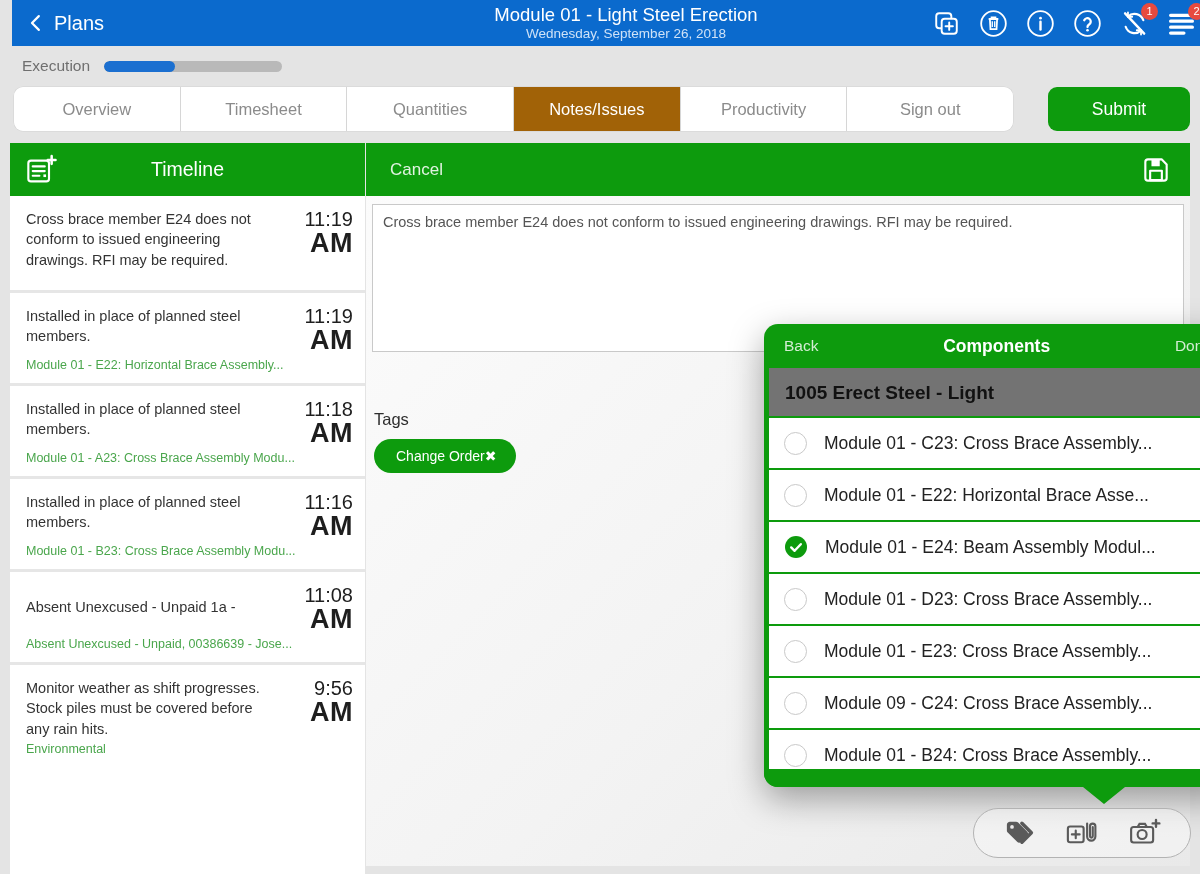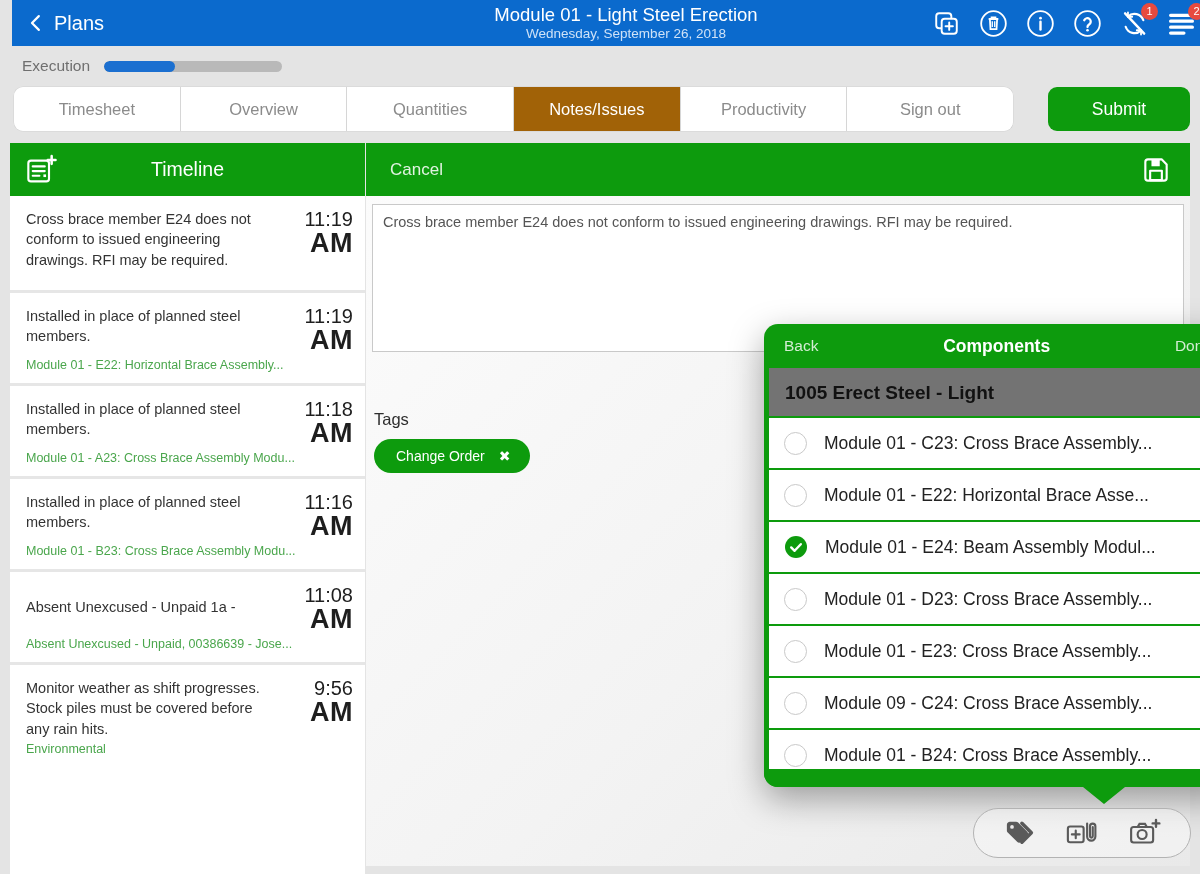--- a/index.html
+++ b/index.html
@@ -49,21 +49,21 @@
   .t-ampm{font-size:27px;font-weight:700;color:#1e1e1e;line-height:1;letter-spacing:0.5px;}
 
   
   .editor-panel{position:absolute;left:366px;top:143px;width:824px;height:723px;background:linear-gradient(135deg,#fcfcfc 0%,#f3f3f3 55%,#e9e9e9 100%);}
   .editor-header{height:53px;background:#0d9b0d;display:flex;align-items:center;justify-content:space-between;padding:0 18px 0 24px;}
   .cancel-label{color:rgba(255,255,255,0.88);font-size:17px;font-weight:300;cursor:pointer;}
   .save-btn{width:32px;height:32px;color:#fff;cursor:pointer;}
   .save-btn svg{width:32px;height:32px;}
   .note-area{display:block;box-sizing:border-box;margin:8px 6px 0 6px;width:812px;height:148px;background:#fff;border:1px solid #c9c9c9;resize:none;font-family:"Liberation Sans","DejaVu Sans",sans-serif;font-size:14.5px;color:#555;padding:9px 10px;outline:none;}
   .tags-label{margin:58px 0 0 8px;font-size:16.5px;color:#2e2e2e;}
-  .tag-chip{margin:10px 0 0 8px;display:inline-flex;align-items:center;gap:14px;background:#0d9b0d;color:#fff;border-radius:18px;padding:9px 20px 9px 22px;cursor:pointer;}
+  .tag-chip{margin:10px 0 0 8px;display:inline-flex;align-items:center;background:#0d9b0d;color:#fff;border-radius:18px;padding:9px 20px 9px 22px;cursor:pointer;}
   .tag-chip-label{font-size:14px;}
   .tag-chip-x{font-size:14px;font-weight:700;}
 
   
   .popover{position:absolute;left:764px;top:324px;width:468px;border-radius:14px;background:#0d9b0d;box-shadow:0 12px 34px rgba(0,0,0,0.35);}
   .pop-header{height:44px;display:flex;align-items:center;justify-content:space-between;padding:0 20px;}
   .pop-back,.pop-done{color:rgba(255,255,255,0.82);font-size:15.5px;cursor:pointer;}
   .pop-title{color:#fff;font-size:17.5px;font-weight:700;}
   .pop-body{margin:0 5px;background:#737373;height:401px;overflow:hidden;}
   .pop-section{padding:14px 16px 12px 16px;font-size:19px;font-weight:700;color:#111;border-bottom:2px solid #0d9b0d;}
@@ -147,22 +147,22 @@
 
   <div class="progress-row">
     <span class="progress-label">Execution</span>
     <div class="progress-track">
       <div class="progress-fill"></div>
     </div>
   </div>
 
   <div class="tabs-row">
     <div class="tab-strip">
+      <div class="tab">Overview</div>
       <div class="tab">Timesheet</div>
-      <div class="tab">Overview</div>
       <div class="tab">Quantities</div>
       <div class="tab active">Notes/Issues</div>
       <div class="tab">Productivity</div>
       <div class="tab">Sign out</div>
     </div>
     <div class="submit-btn">Submit</div>
   </div>
 
   <section class="timeline-panel">
     <div class="panel-header">

